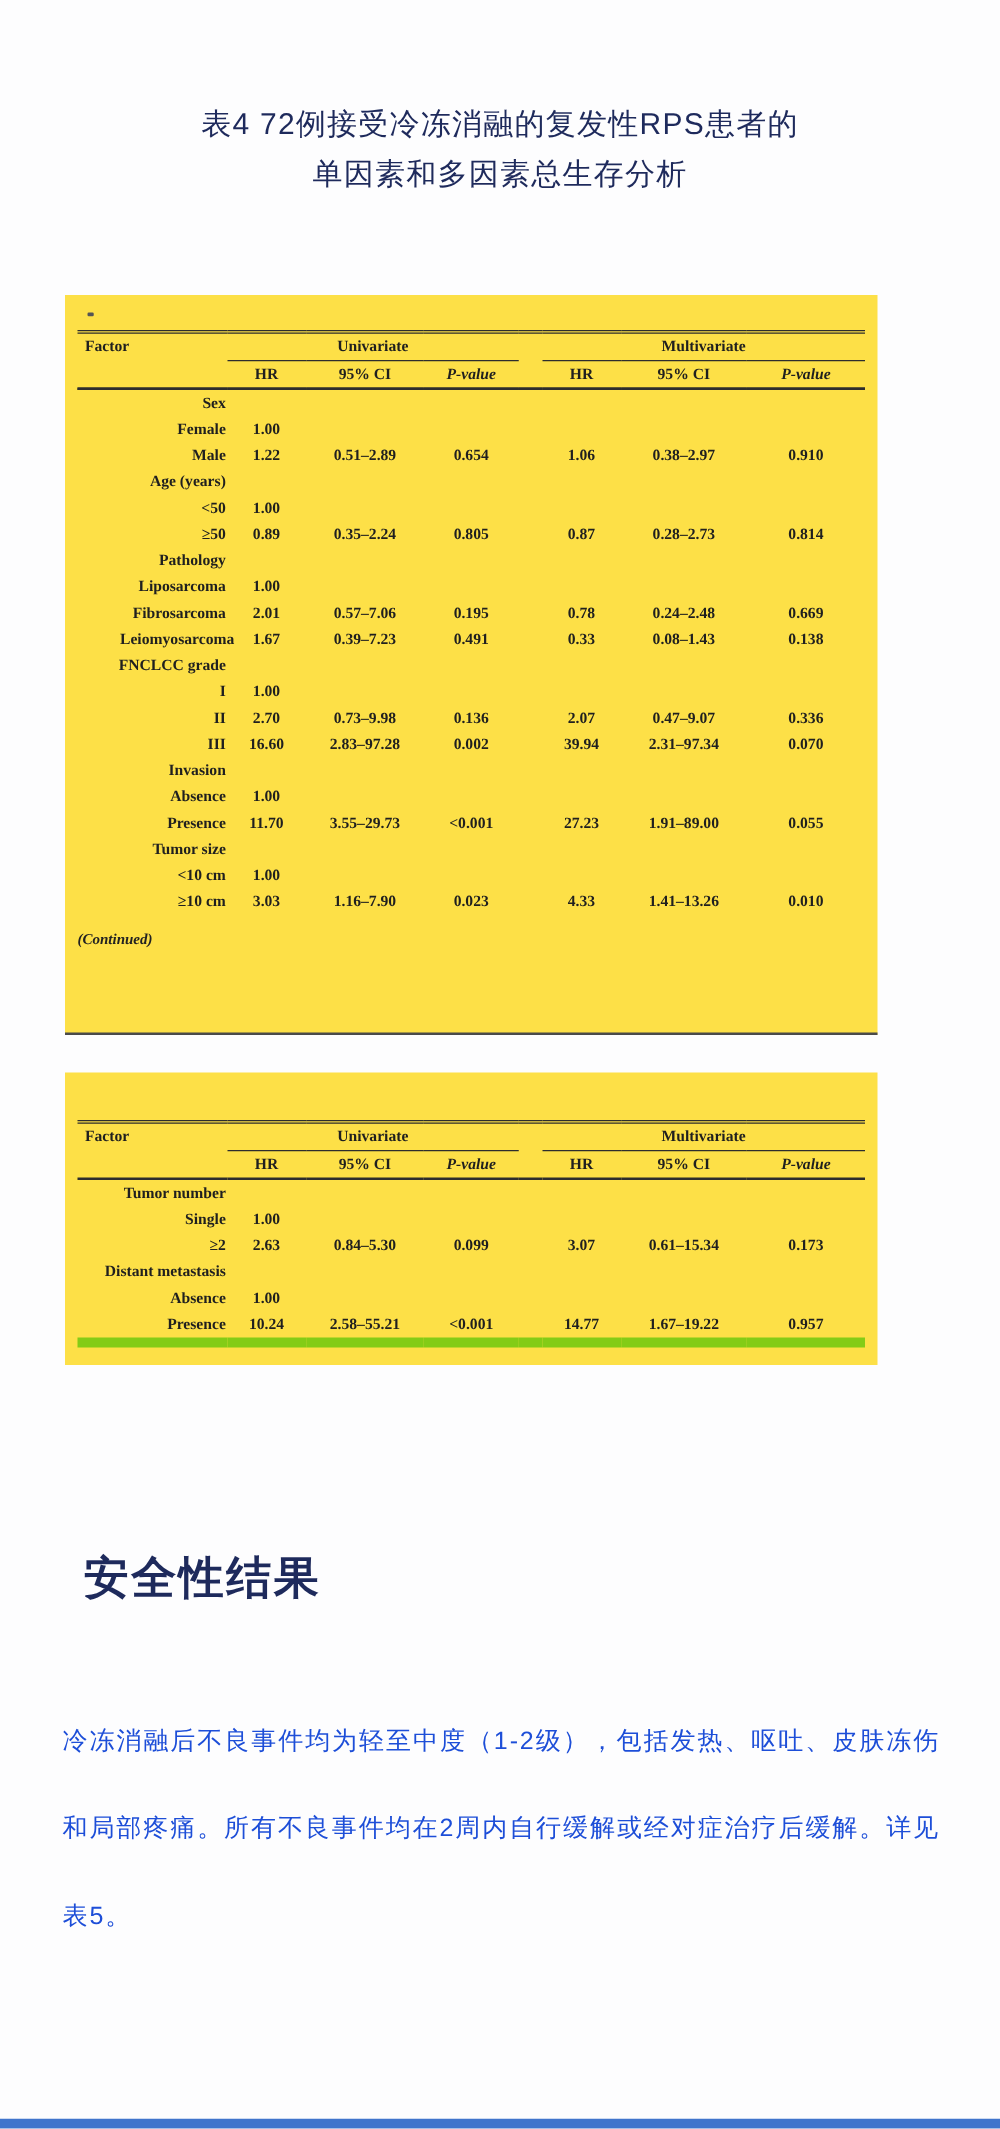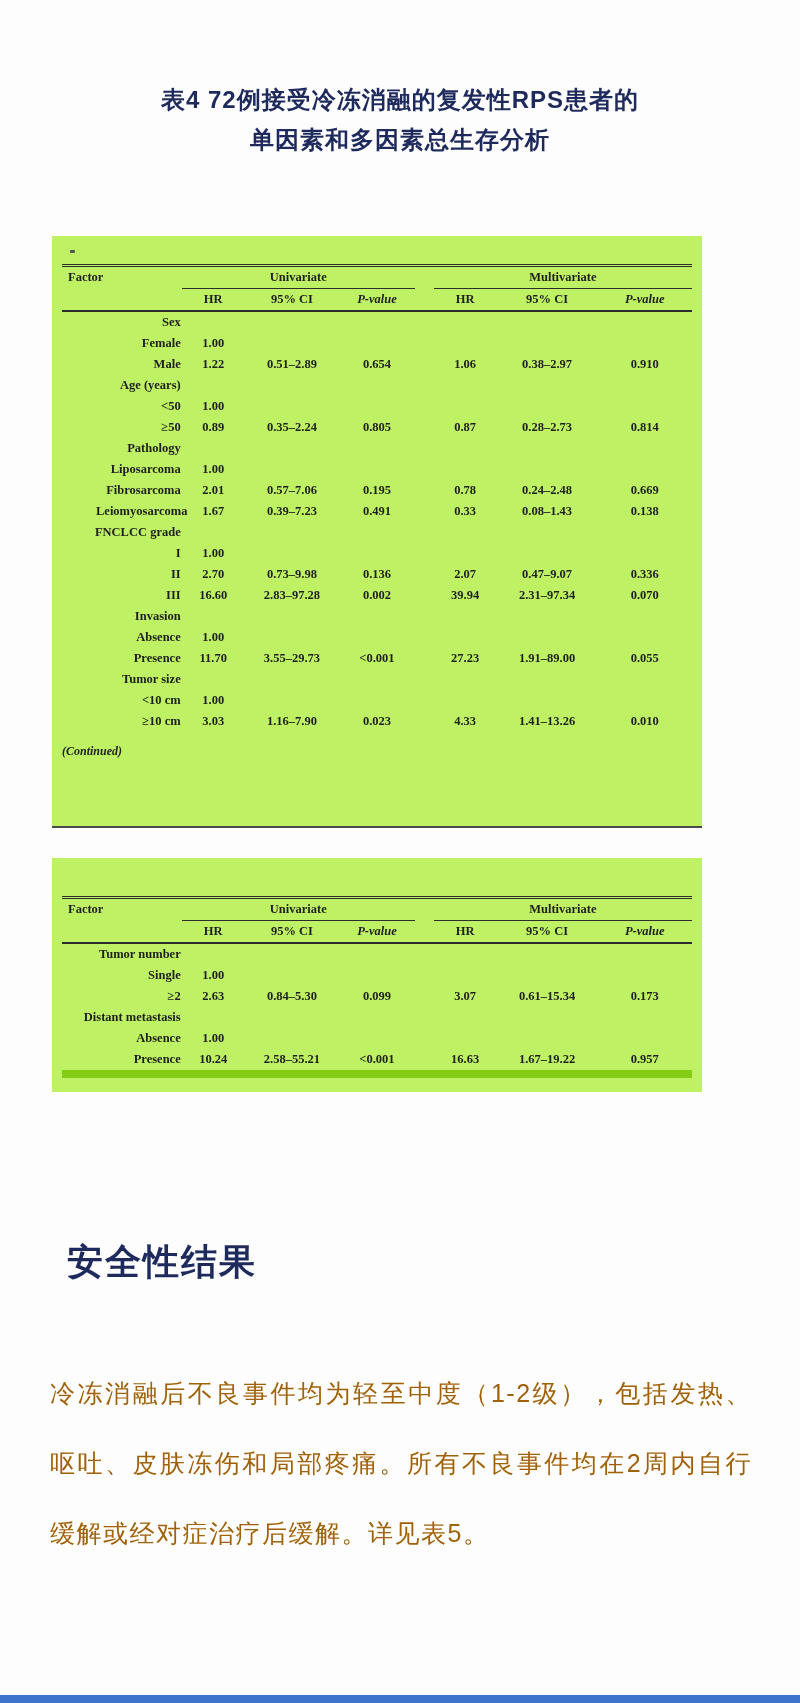--- a/index.html
+++ b/index.html
@@ -5,28 +5,28 @@
   html,body { margin:0; padding:0; }
   body { font-family:"Liberation Sans", sans-serif; background:#e9e9ec; }
   .page {
     position:relative; width:800px; height:1703px; margin:0 auto;
     background:#fdfdfe; overflow:hidden;
   }
 
   
   .doc-title {
     position:absolute; top:80px; left:40px; right:40px;
-    text-align:center; color:#1e2a5c; font-weight:bold;
+    text-align:center; color:#1e2a5c; font-weight:normal;
     font-size:24px; line-height:40px; letter-spacing:1px;
   }
 
   
   .scan {
     position:absolute; left:52px; width:650px;
-    background:#bef264;
+    background:#fde047;
     font-family:"Liberation Serif", serif; color:#1f1f1f;
     box-sizing:border-box;
   }
   .scan-1 { top:236px; height:592px; padding:28px 10px 0 10px;
             border-bottom:2px solid #4a4a4a; }
   .scan-2 { top:858px; height:234px; padding:38px 10px 0 10px; }
   .scan-artifact {
     position:absolute; top:14px; left:18px; width:5px; height:3px;
     background:#555; border-radius:1px;
   }
@@ -53,21 +53,21 @@
     filter: blur(0.3px);
   }
 
   
   .section-heading {
     position:absolute; top:1238px; left:50px;
     color:#1b2a5e; font-size:36px; font-weight:bold; letter-spacing:2px;margin-left:17px;
   }
   .body-paragraph {
     position:absolute; top:1358px; left:50px; width:702px;
-    color:#a16207; font-size:25px; line-height:70px;
+    color:#1d4ed8; font-size:20px; line-height:70px;
     text-align:justify; letter-spacing:1.5px;
   }
 
   
   .bottom-bar {
     position:absolute; left:0; right:0; bottom:0; height:8px;
   }
 </style>
 </head>
 <body>
@@ -395,21 +395,21 @@
               <td></td>
               <td></td>
               <td></td>
             </tr>
             <tr>
               <td class="rowlabel indent">Presence</td>
               <td>10.24</td>
               <td>2.58–55.21</td>
               <td>&lt;0.001</td>
               <td></td>
-              <td>16.63</td>
+              <td>14.77</td>
               <td>1.67–19.22</td>
               <td>0.957</td>
             </tr>
           </tbody>
         </table>
       </div>
   </div>
 
   <div class="section-heading" style="color: rgb(30, 42, 92);">安全性结果</div>
 

